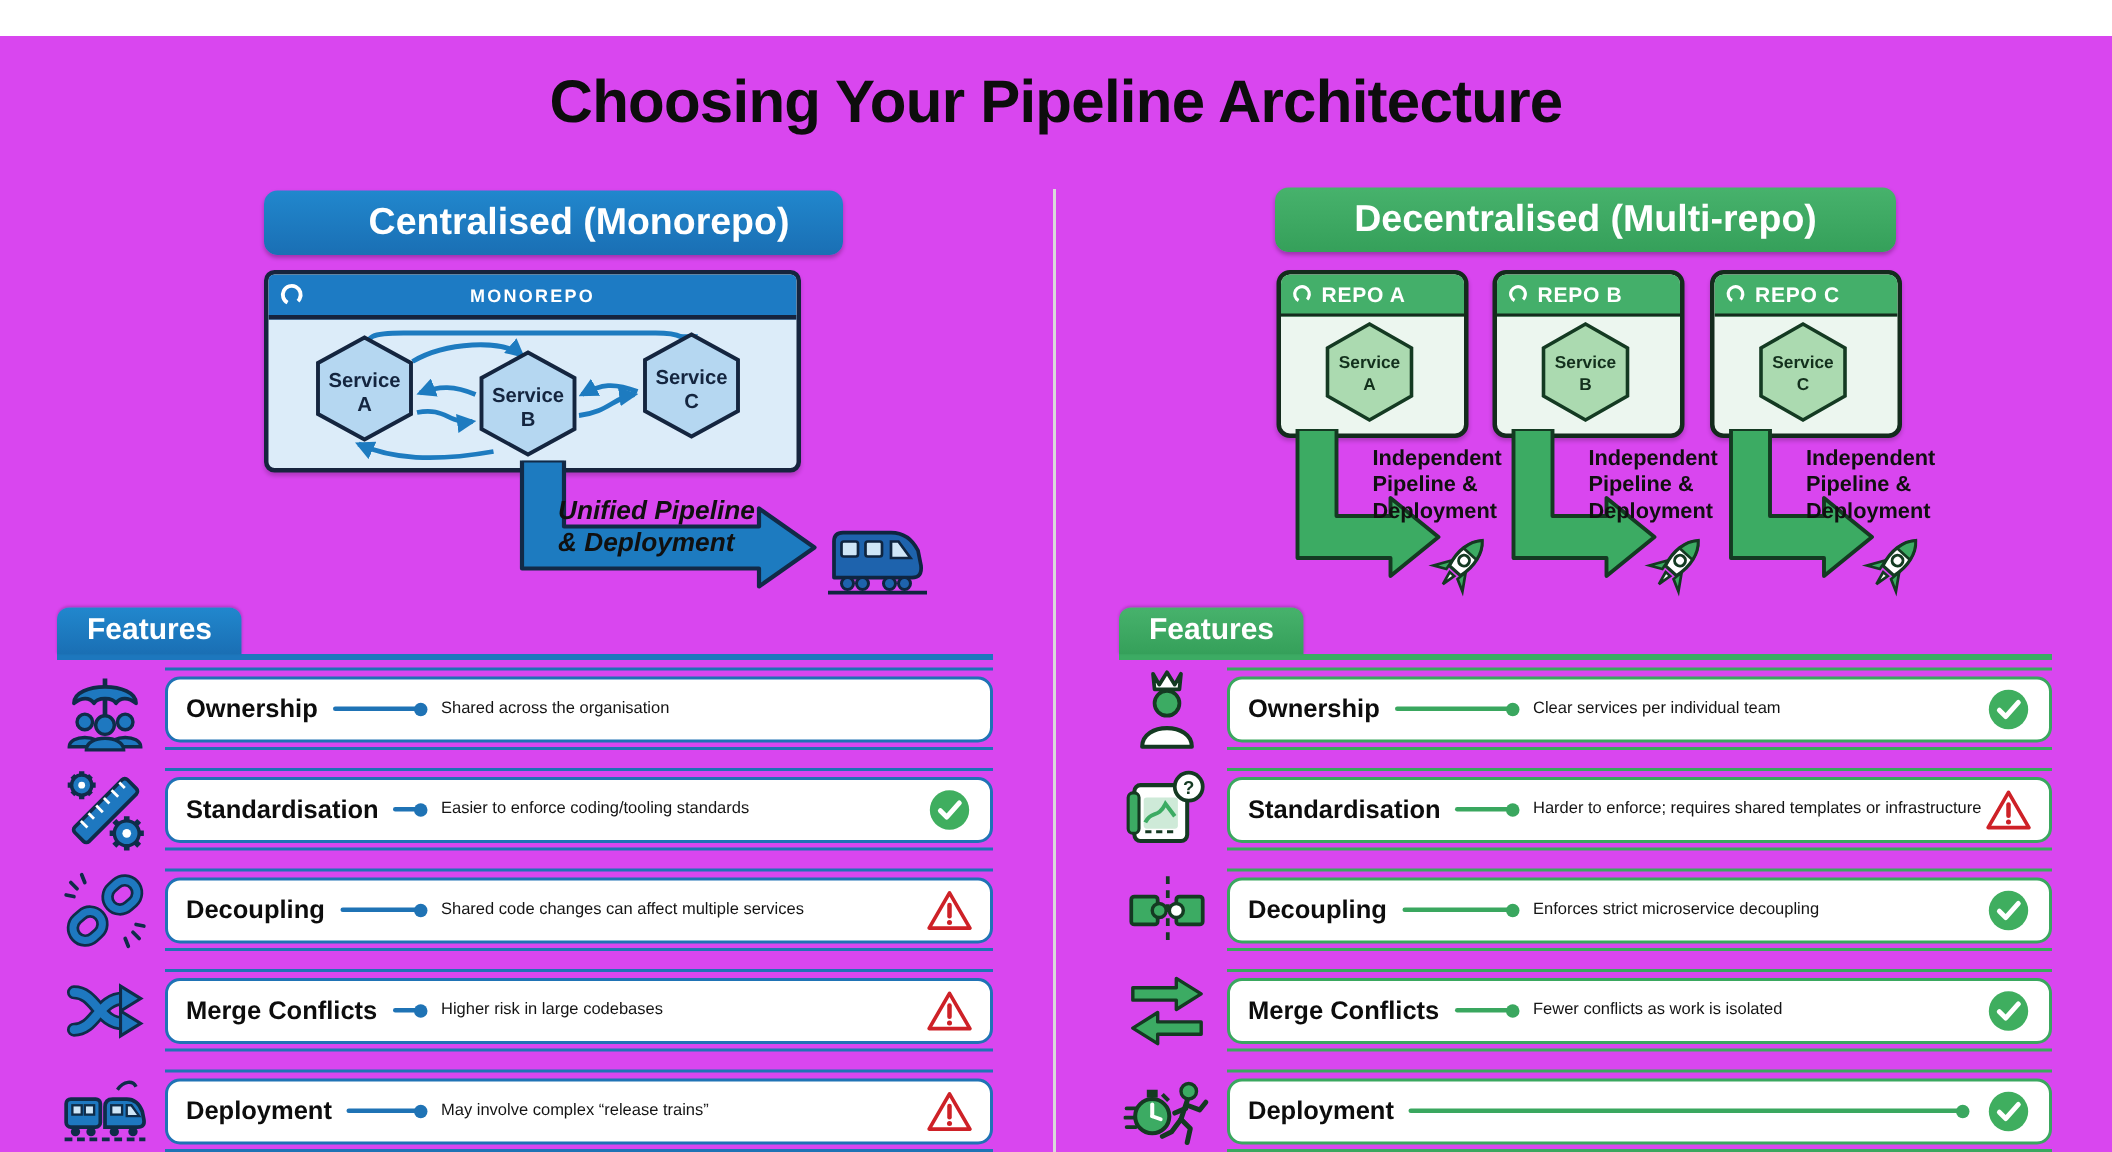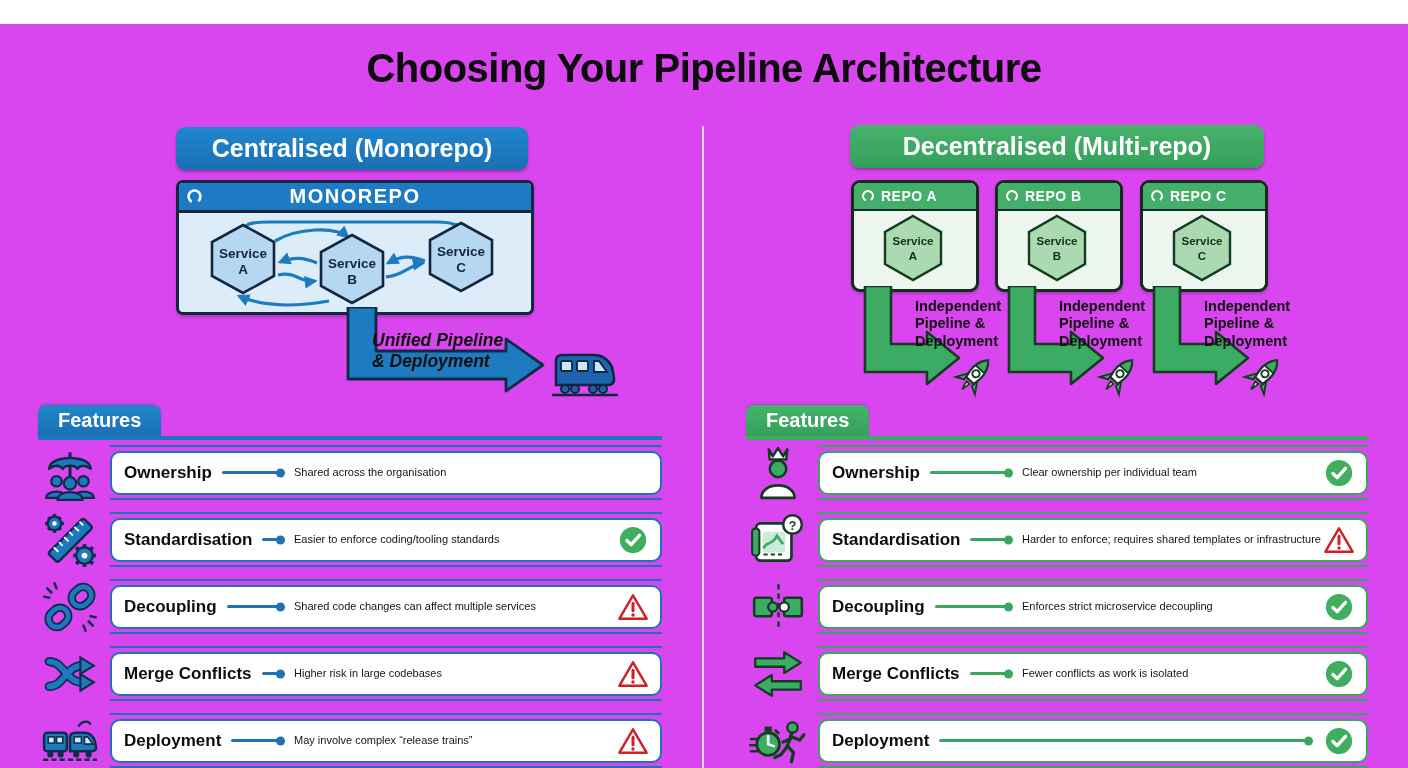--- a/index.html
+++ b/index.html
@@ -10,30 +10,30 @@
   
   .title{left:0;top:22px;width:100%;text-align:center;font-size:40px;font-weight:800;
          letter-spacing:-0.5px;color:#0d0d0d;}
 
   
   .divider{left:702px;top:102px;width:2px;height:655px;background:#d9d9d9;}
 
   
   .badge{height:43px;border-radius:9px;display:flex;align-items:center;justify-content:center;
          color:#fff;font-size:25px;font-weight:800;box-shadow:0 2px 3px rgba(0,0,0,.28);}
-  .badge.blue{background:linear-gradient(#2187cd,#1a6fb4);}
+  .badge.blue{background:linear-gradient(#2187cd,#1a6fb4);padding-left:34px;}
   .badge.green{background:linear-gradient(#47b26c,#35a05a);}
 
   
   .repobox{border:3px solid #16243e;border-radius:7px;background:#dcecf9;overflow:hidden;
            box-shadow:0 2px 3px rgba(0,0,0,.2);}
   .repobox.green{border-color:#142b1d;background:#ecf6ef;border-radius:9px;}
   .repohead{display:flex;align-items:center;color:#fff;font-weight:800;position:relative;}
   .repohead.blue{height:27px;background:#1d7bc4;border-bottom:3px solid #16243e;
-                 font-size:20px;letter-spacing:1.5px;justify-content:center;}
+                 font-size:12px;letter-spacing:1.5px;justify-content:center;}
   .repohead.green{height:26px;background:#44af6a;border-bottom:2.5px solid #142b1d;
                   font-size:14px;letter-spacing:.5px;}
   .gh{position:absolute;left:7px;top:5px;}
   .repohead.green .gh{position:static;margin:0 6px 0 7px;}
 
   
   .pipe-label{white-space:pre-line;font-weight:800;color:#101010;}
   .pipe-label.left{font-size:17.5px;line-height:1.22;}
   .pipe-label.right{font-size:14.5px;line-height:1.2;}
 
@@ -450,21 +450,21 @@
           <svg width="58" height="58" viewBox="0 0 56 56">
             <polygon points="19,5 23,12 28,4 33,12 37,5 36,15 20,15" fill="#fff" stroke="#143a22" stroke-width="2.4" stroke-linejoin="round"></polygon>
             <circle cx="28" cy="24" r="8" fill="#3cab63" stroke="#143a22" stroke-width="2.4"></circle>
             <path d="M12,52 C12,36 44,36 44,52 Z" fill="#fff" stroke="#143a22" stroke-width="2.6" stroke-linejoin="round"></path>
           </svg>
         </div>
         <div class="feat-outer">
             <div class="feat-box">
           <span class="feat-label">Ownership</span>
           <span class="connector"></span>
-          <span class="feat-desc">Clear ownership per individual team</span>
+          <span class="feat-desc">Clear services per individual team</span>
           <span class="status st-check">
             <svg class="check-icon" width="30" height="30" viewBox="0 0 32 32">
                   <circle cx="16" cy="16" r="14" fill="#3fae5f"></circle>
                   <path d="M9.5,16.5 l4.5,4.5 9,-10" stroke="#fff" stroke-width="3.5" fill="none" stroke-linecap="round" stroke-linejoin="round"></path>
                 </svg>
 
           </span>
         </div>
           </div>
       </div>

